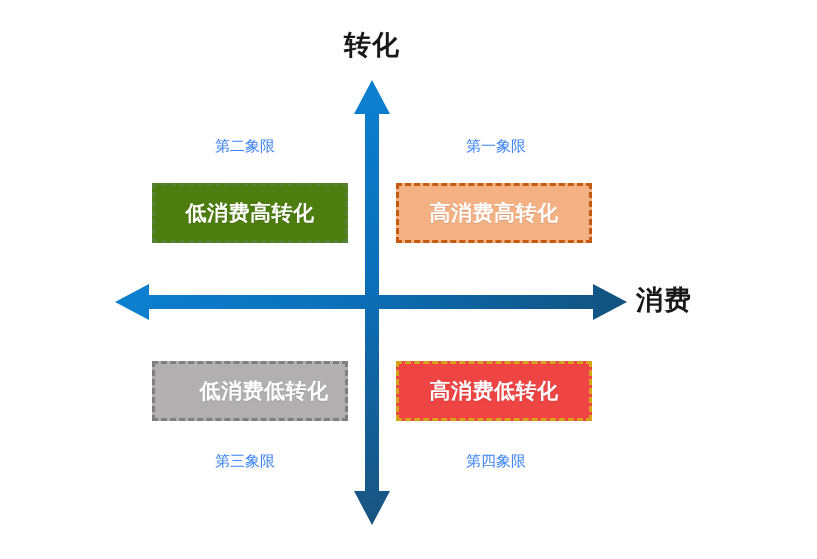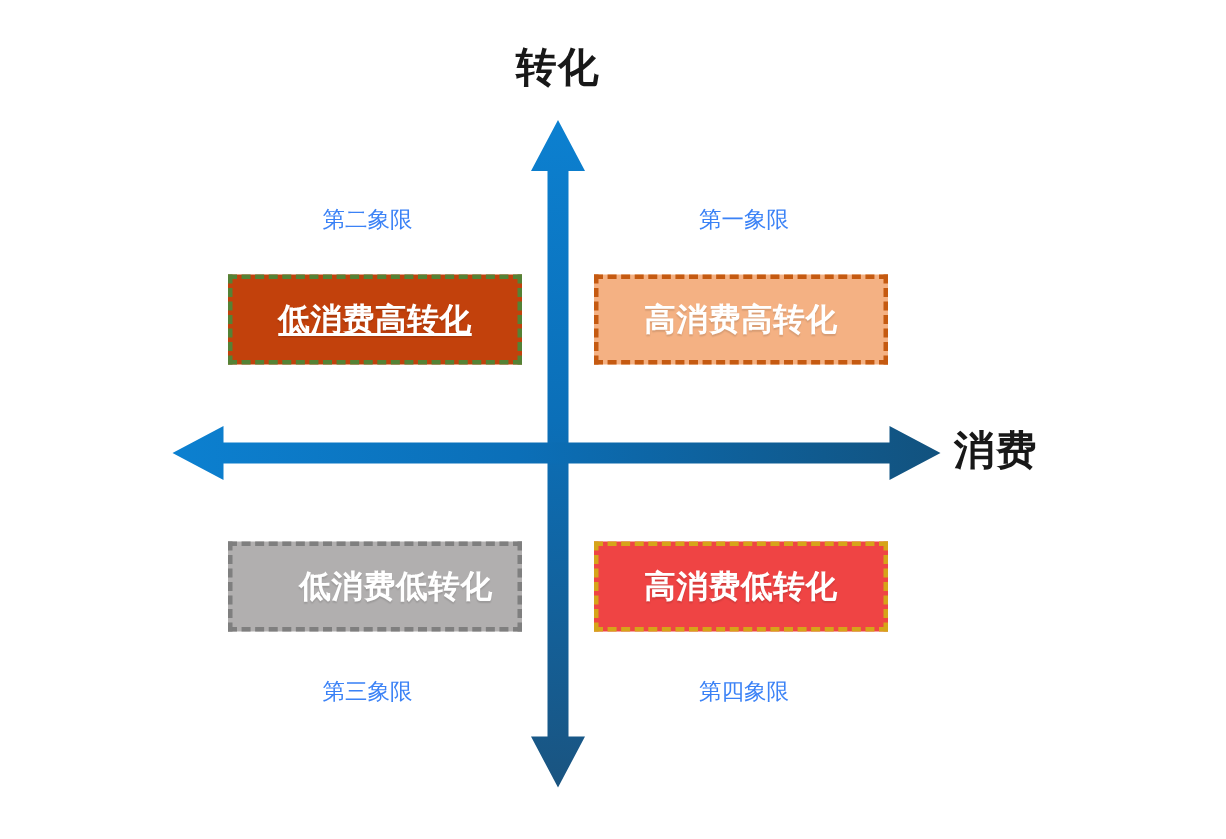--- a/index.html
+++ b/index.html
@@ -73,23 +73,22 @@
     box-sizing: border-box;
     font-size: 21px;
     font-weight: bold;
     color: #ffffff;
     letter-spacing: 0.5px;
     text-shadow: 0 1px 1px rgba(0,0,0,0.12);
   }
   #segment-box-low-spend-high-conv {
     left: 152px;
     top: 183px;
-    background: #c2410c;
+    background: #4d7c0f;
     border: 3px dashed #548235;
-    text-decoration: underline;
   }
   #segment-box-high-spend-high-conv {
     left: 396px;
     top: 183px;
     background: #F4B183;
     border: 3px dashed #C55A11;
   }
   #segment-box-low-spend-low-conv {
     left: 152px;
     top: 361px;

